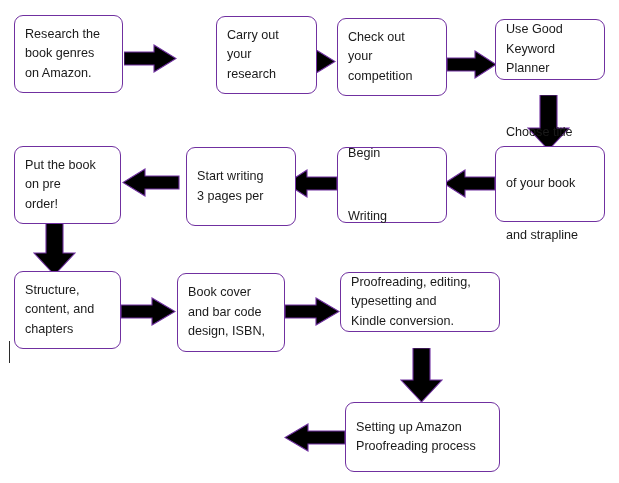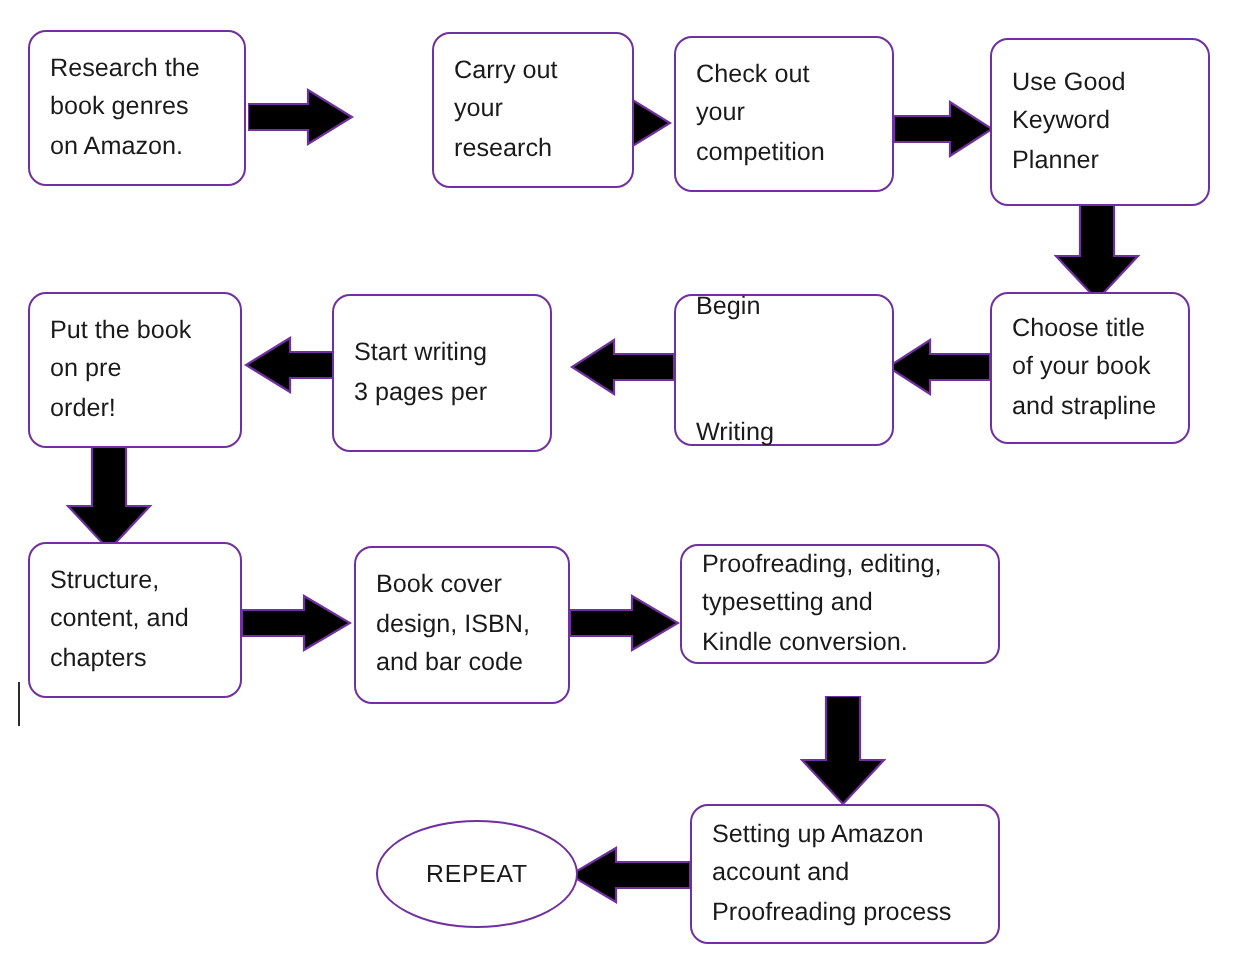--- a/index.html
+++ b/index.html
@@ -97,33 +97,33 @@
     <div class="line">your</div>
     <div class="line">competition</div>
   </div>
 
   <div class="arrow" style="left:447px; top:50px;">
     <svg width="50" height="29" viewBox="0 0 50 29">
       <polygon points="0,8 28,8 28,1 49,14.5 28,28 28,21 0,21" fill="#000000" stroke="#7030A0" stroke-width="1.1"></polygon>
     </svg>
   </div>
 
-  <div class="node" style="left:495px; top:19px; width:110px; height:84px;">
+  <div class="node" style="left:495px; top:19px; width:110px; height:61px;">
     <div class="line">Use Good</div>
     <div class="line">Keyword</div>
     <div class="line">Planner</div>
   </div>
 
   <div class="arrow" style="left:527px; top:95px;">
     <svg width="43" height="56" viewBox="0 0 43 56">
       <polygon points="13,0 30,0 30,33 42,33 21.5,55 1,33 13,33" fill="#000000" stroke="#7030A0" stroke-width="1.1"></polygon>
     </svg>
   </div>
 
-  <div class="node" style="left:495px; top:146px; width:100px; height:76px;">
+  <div class="node" style="left:495px; top:146px; width:110px; height:76px;gap:32px;">
     <div class="line">Choose title</div>
     <div class="line">of your book</div>
     <div class="line">and strapline</div>
   </div>
 
   <div class="arrow" style="left:443px; top:169px;">
     <svg width="53" height="29" viewBox="0 0 53 29">
       <polygon points="52,8 22,8 22,1 1,14.5 22,28 22,21 52,21" fill="#000000" stroke="#7030A0" stroke-width="1.1"></polygon>
     </svg>
   </div>
@@ -132,21 +132,21 @@
     <div class="line">Begin</div>
     <div class="line">Writing</div>
   </div>
 
   <div class="arrow" style="left:285px; top:169px;">
     <svg width="53" height="29" viewBox="0 0 53 29">
       <polygon points="52,8 22,8 22,1 1,14.5 22,28 22,21 52,21" fill="#000000" stroke="#7030A0" stroke-width="1.1"></polygon>
     </svg>
   </div>
 
-  <div class="node" style="left:166px; top:147px; width:110px; height:79px;">
+  <div class="node" style="left:186px; top:147px; width:110px; height:79px;">
     <div class="line">Start writing</div>
     <div class="line">3 pages per</div>
   </div>
 
   <div class="arrow" style="left:122px; top:168px;">
     <svg width="58" height="29" viewBox="0 0 58 29">
       <polygon points="57,8 23,8 23,1 1,14.5 23,28 23,21 57,21" fill="#000000" stroke="#7030A0" stroke-width="1.1"></polygon>
     </svg>
   </div>
 
@@ -171,22 +171,22 @@
   <div class="caret" style="left:9px; top:341px; height:22px;"></div>
 
   <div class="arrow" style="left:121px; top:297px;">
     <svg width="55" height="29" viewBox="0 0 55 29">
       <polygon points="0,8 31,8 31,1 54,14.5 31,28 31,21 0,21" fill="#000000" stroke="#7030A0" stroke-width="1.1"></polygon>
     </svg>
   </div>
 
   <div class="node" style="left:177px; top:273px; width:108px; height:79px;">
     <div class="line">Book cover</div>
+    <div class="line">and bar code</div>
     <div class="line">design, ISBN,</div>
-    <div class="line">and bar code</div>
   </div>
 
   <div class="arrow" style="left:285px; top:297px;">
     <svg width="55" height="29" viewBox="0 0 55 29">
       <polygon points="0,8 31,8 31,1 54,14.5 31,28 31,21 0,21" fill="#000000" stroke="#7030A0" stroke-width="1.1"></polygon>
     </svg>
   </div>
 
   <div class="node" style="left:340px; top:272px; width:160px; height:60px;">
     <div class="line">Proofreading, editing,</div>
@@ -195,27 +195,23 @@
   </div>
 
   <div class="arrow" style="left:400px; top:348px;">
     <svg width="43" height="55" viewBox="0 0 43 55">
       <polygon points="13,0 30,0 30,32 42,32 21.5,54 1,32 13,32" fill="#000000" stroke="#7030A0" stroke-width="1.1"></polygon>
     </svg>
   </div>
 
   <div class="node" style="left:345px; top:402px; width:155px; height:70px;">
     <div class="line">Setting up Amazon</div>
-    <div class="line">account and</div>
     <div class="line">Proofreading process</div>
   </div>
 
   <div class="arrow" style="left:284px; top:423px;">
     <svg width="62" height="29" viewBox="0 0 62 29">
       <polygon points="61,8 24,8 24,1 1,14.5 24,28 24,21 61,21" fill="#000000" stroke="#7030A0" stroke-width="1.1"></polygon>
     </svg>
   </div>
 
-  <div class="ellipse" style="left:188px; top:410px; width:101px; height:54px;">
-    <div class="line">REPEAT</div>
-  </div>
 
 </div>
 
 </body></html>

